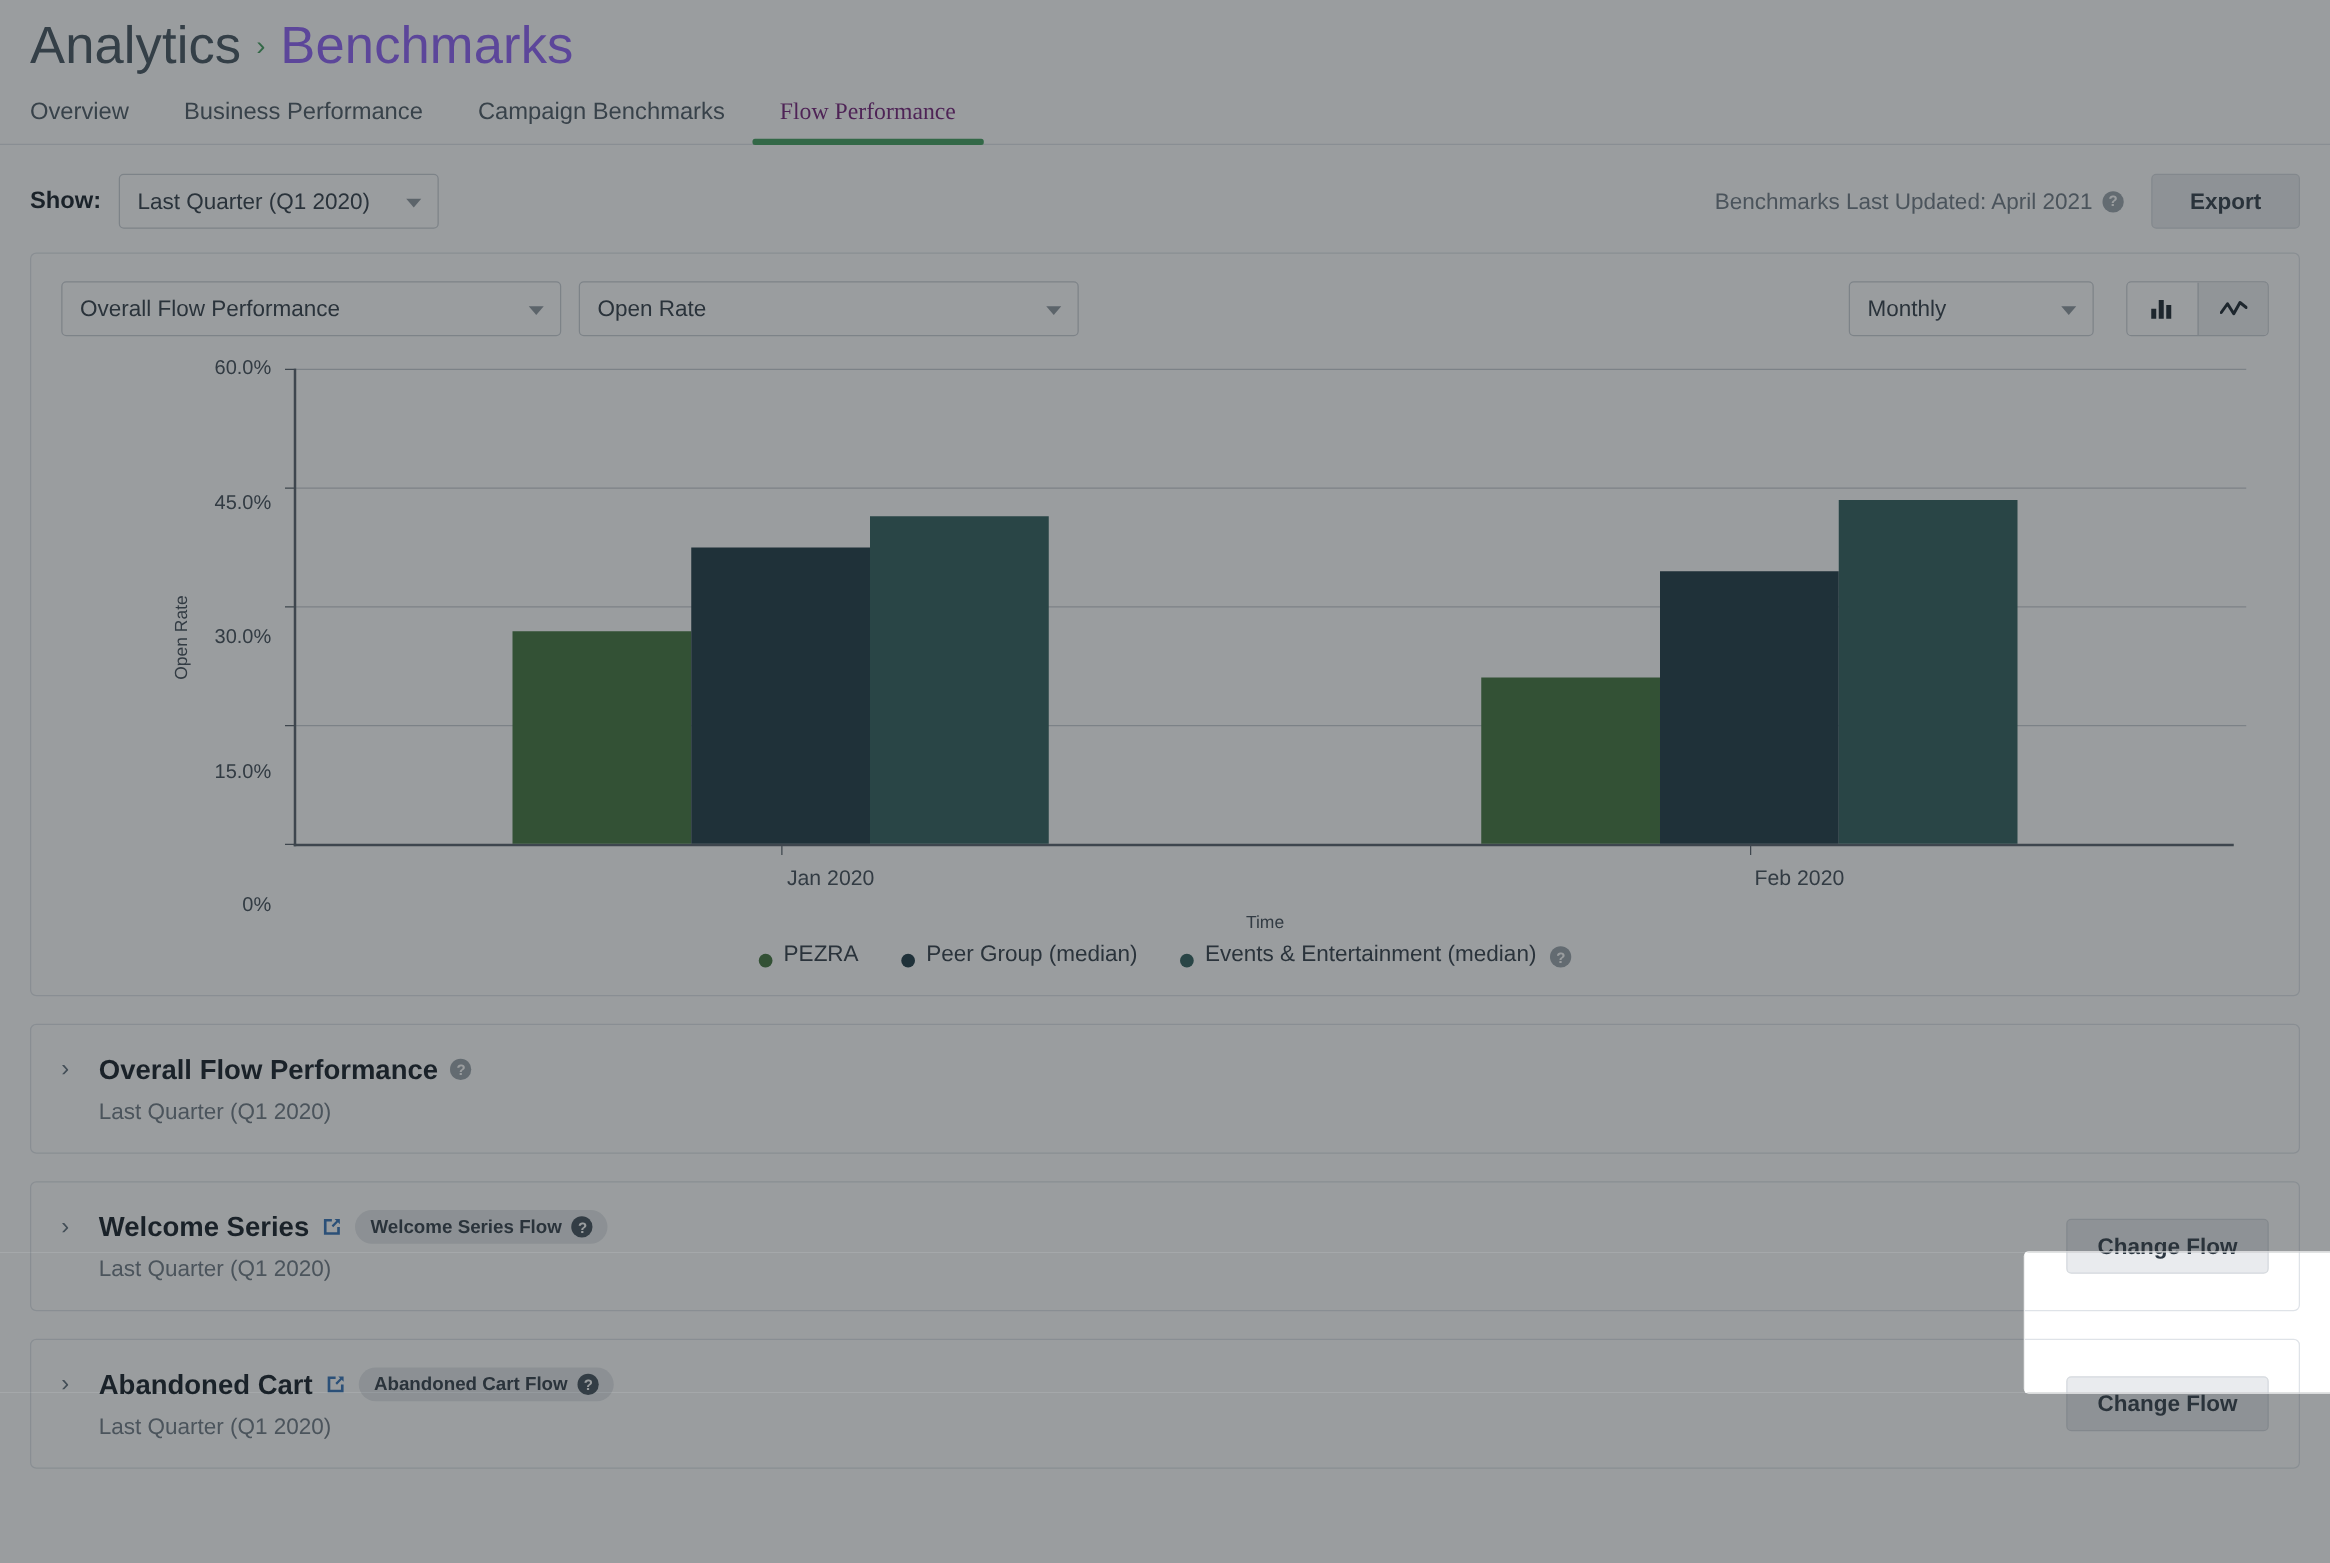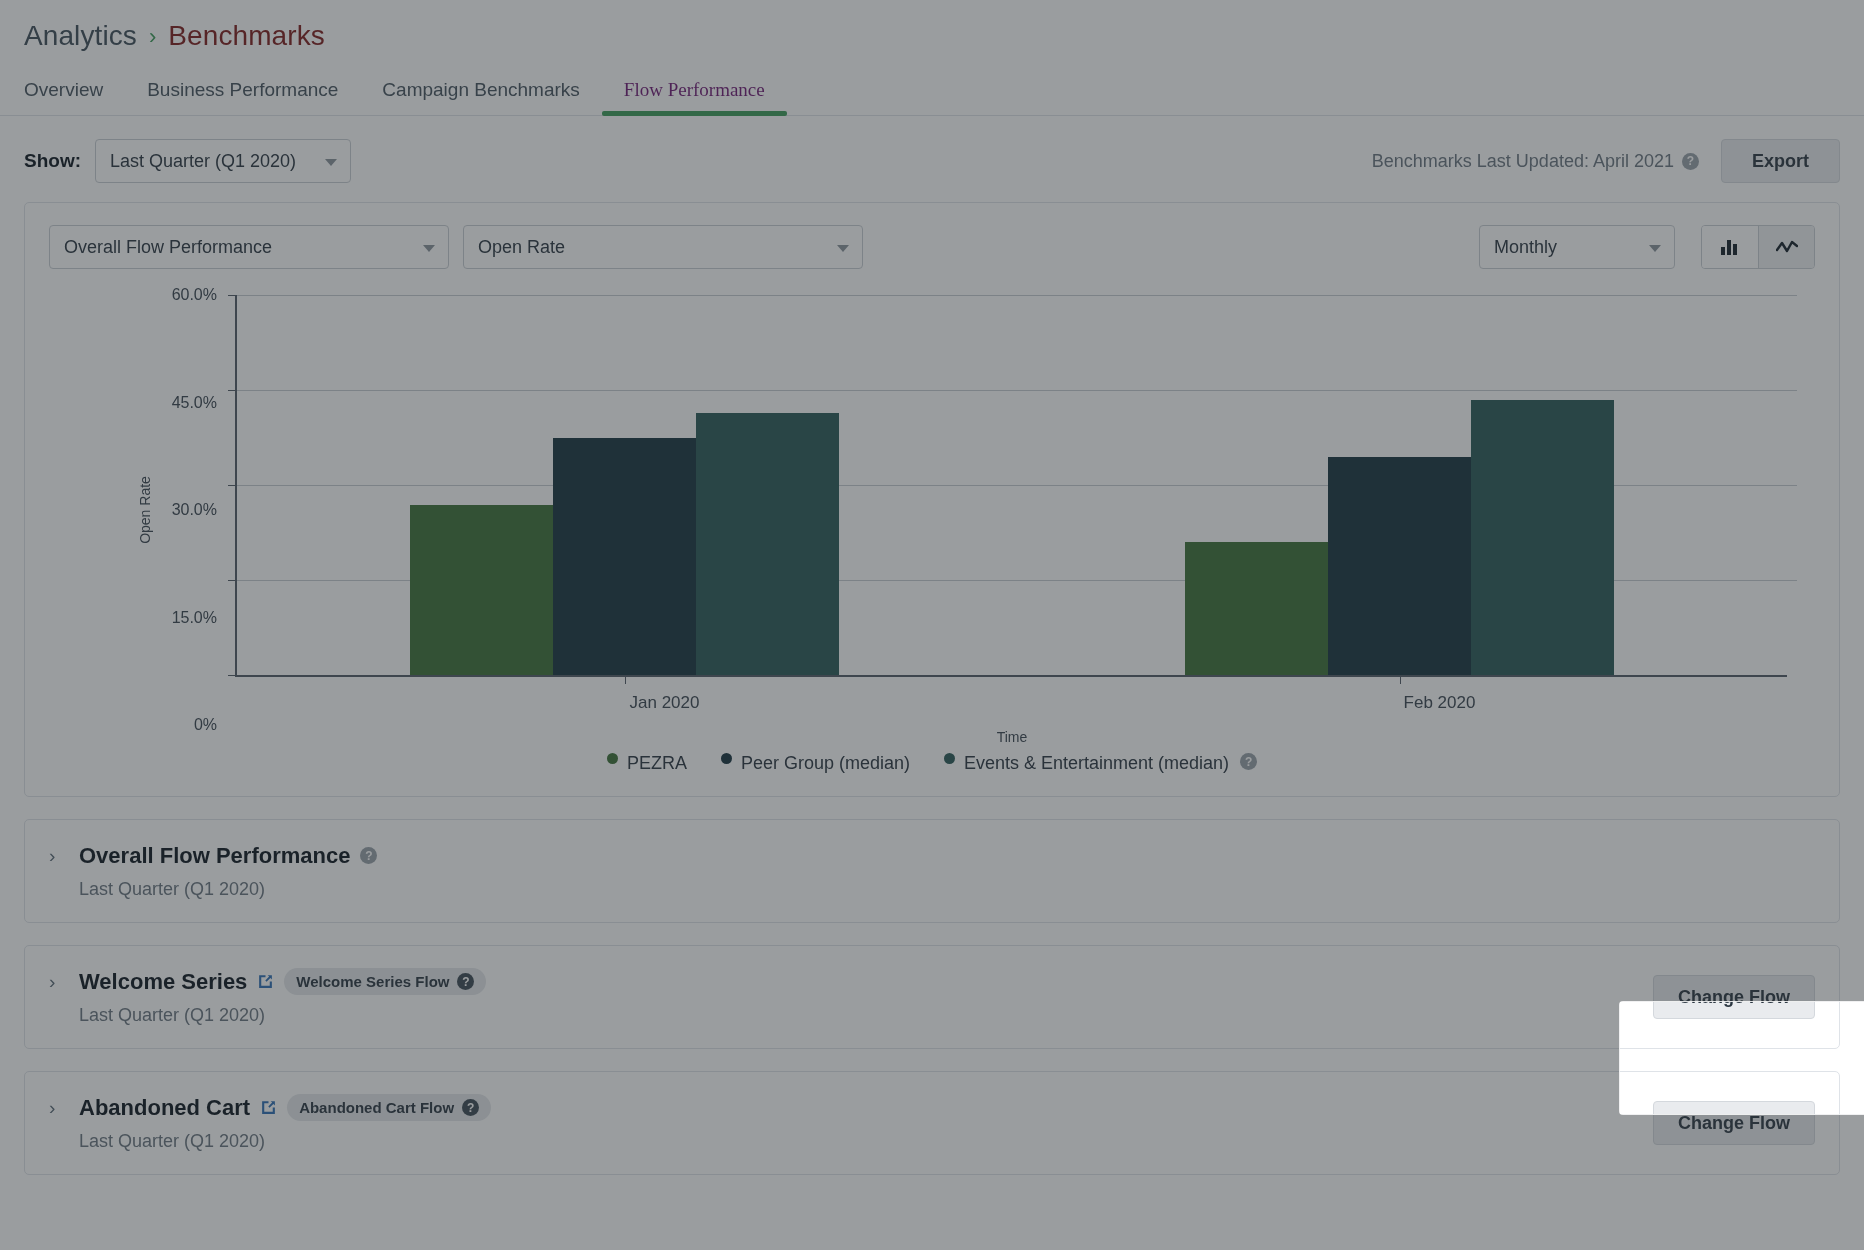--- a/index.html
+++ b/index.html
@@ -22,28 +22,28 @@
 
   
   .breadcrumb {
     display: flex;
     align-items: center;
     gap: 12px;
     padding: 18px 24px 4px 24px;
     height: 58px;
   }
   .crumb {
-    font-size: 28px;
+    font-size: 42px;
     color: #3f4e5a;
     font-weight: 400;
     letter-spacing: .1px;
     line-height: 1;
     text-align: right;
   }
-  .crumb.current { color: #7f1d1d; }
+  .crumb.current { color: #8b5cf6; }
   .crumb-sep {
     color: #3d9c5a;
     font-size: 22px;
     line-height: 1;
     transform: translateY(1px);
   }
 
   
   .tabs {
     display: flex;
@@ -282,21 +282,21 @@
   }
   .legend {
     display: flex;
     align-items: center;
     justify-content: center;
     gap: 34px;
     margin-top: 28px;
   }
   .legend-item {
     display: flex;
-    align-items: flex-start;
+    align-items: flex-end;
     gap: 9px;
     font-size: 18px;
     color: #2c3742;
     white-space: nowrap;
   }
   .dot {
     width: 11px; height: 11px;
     border-radius: 50%;
     flex: none;
   }

